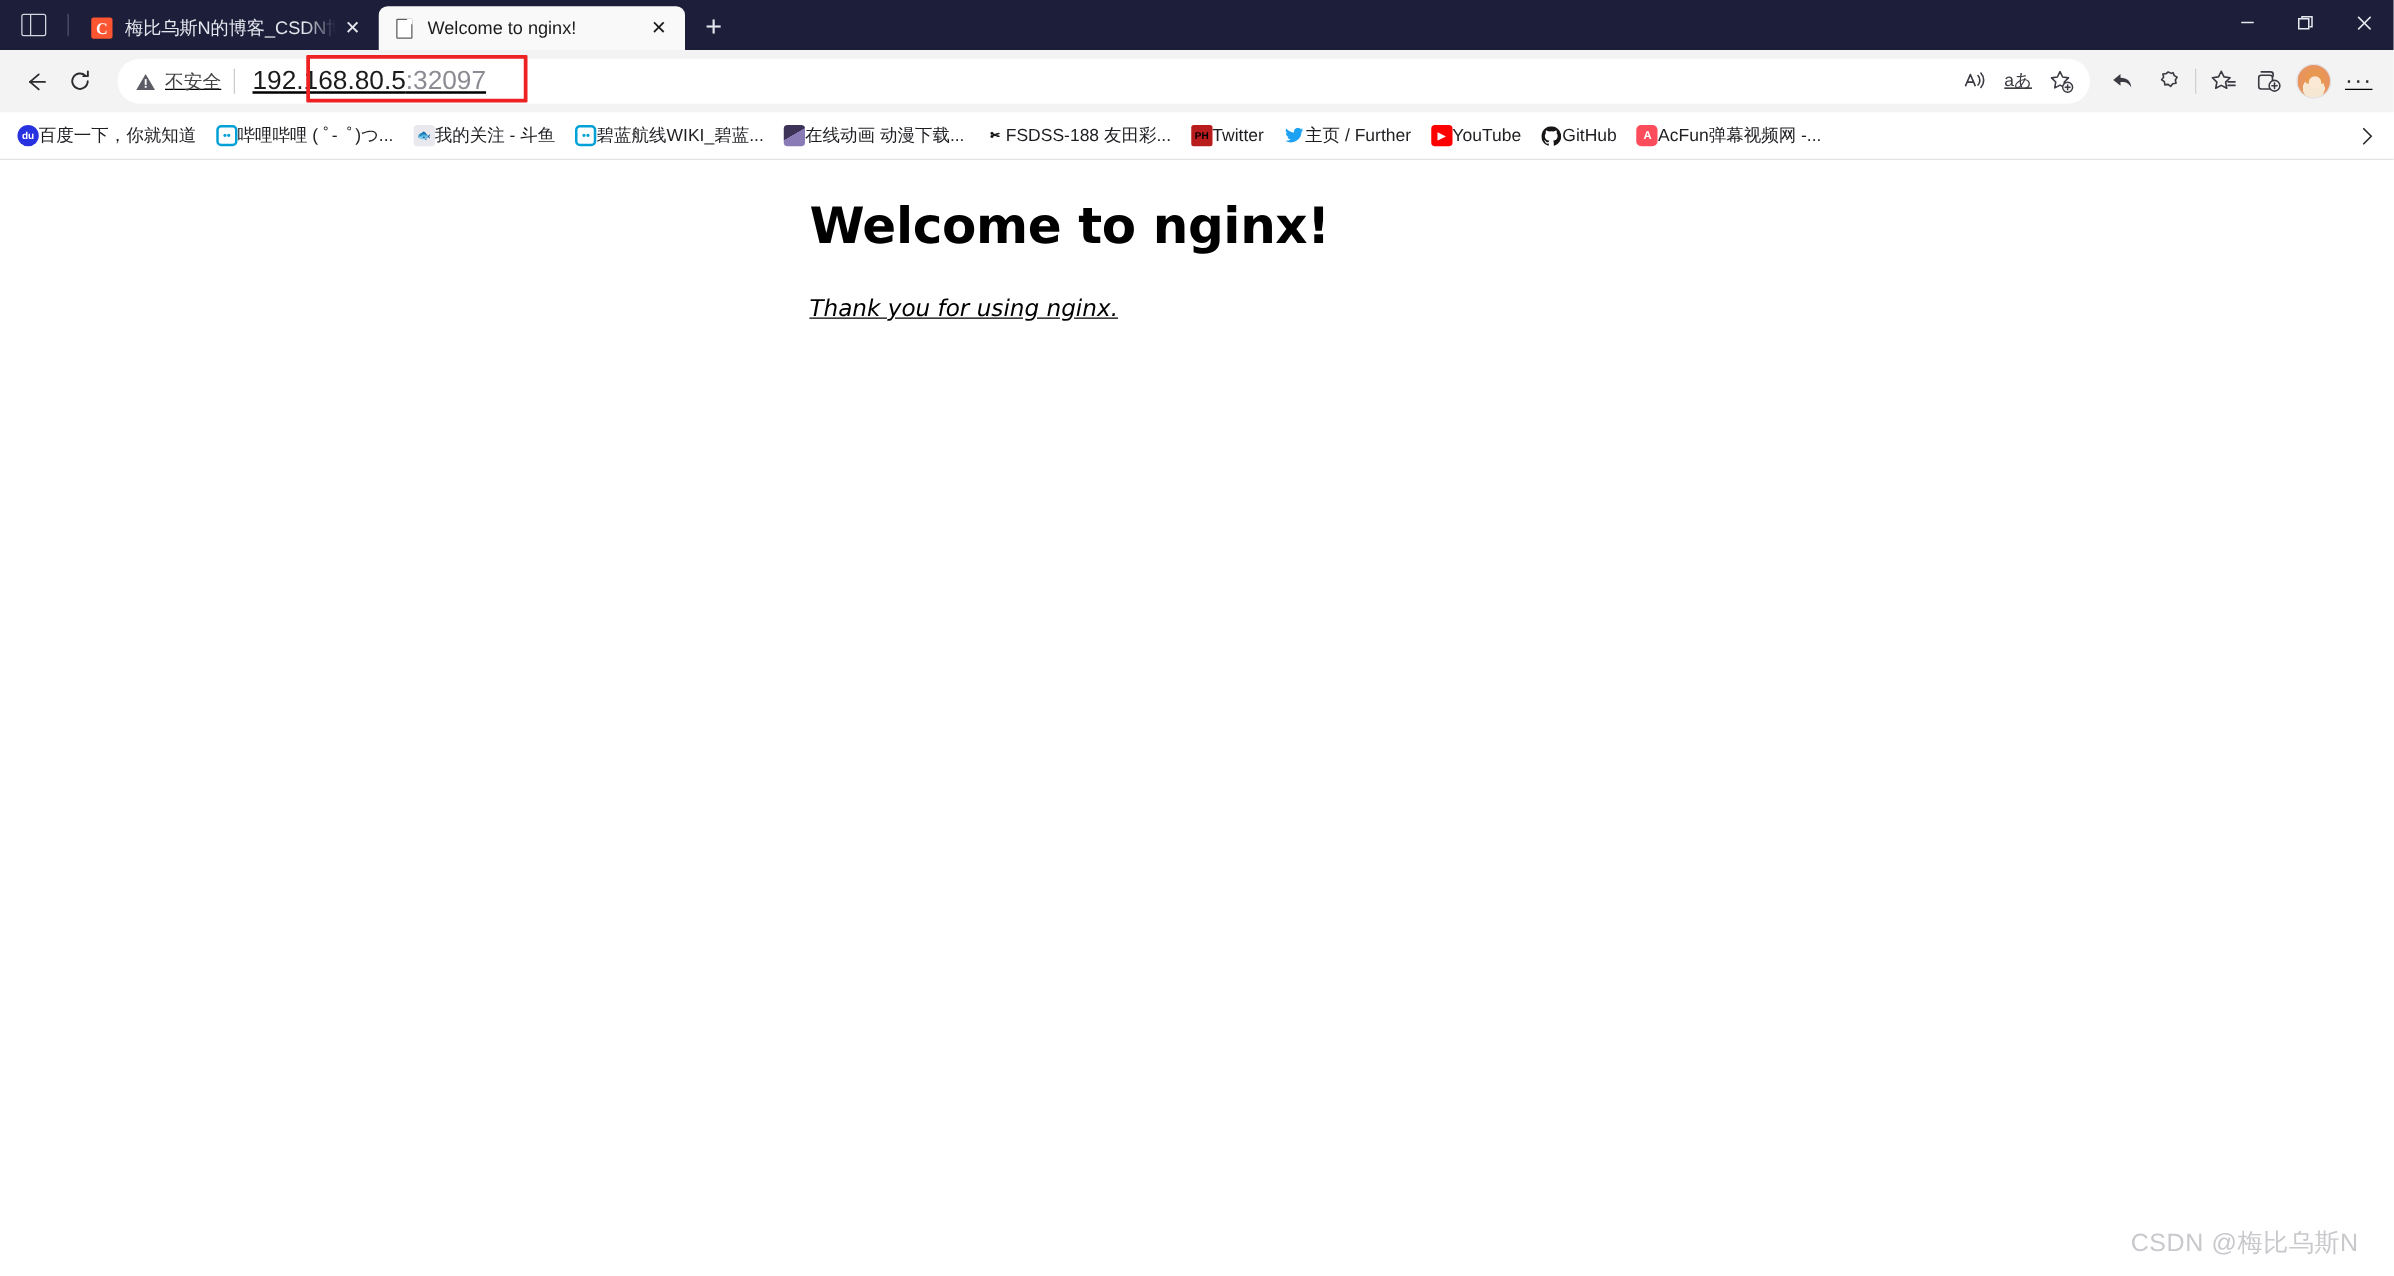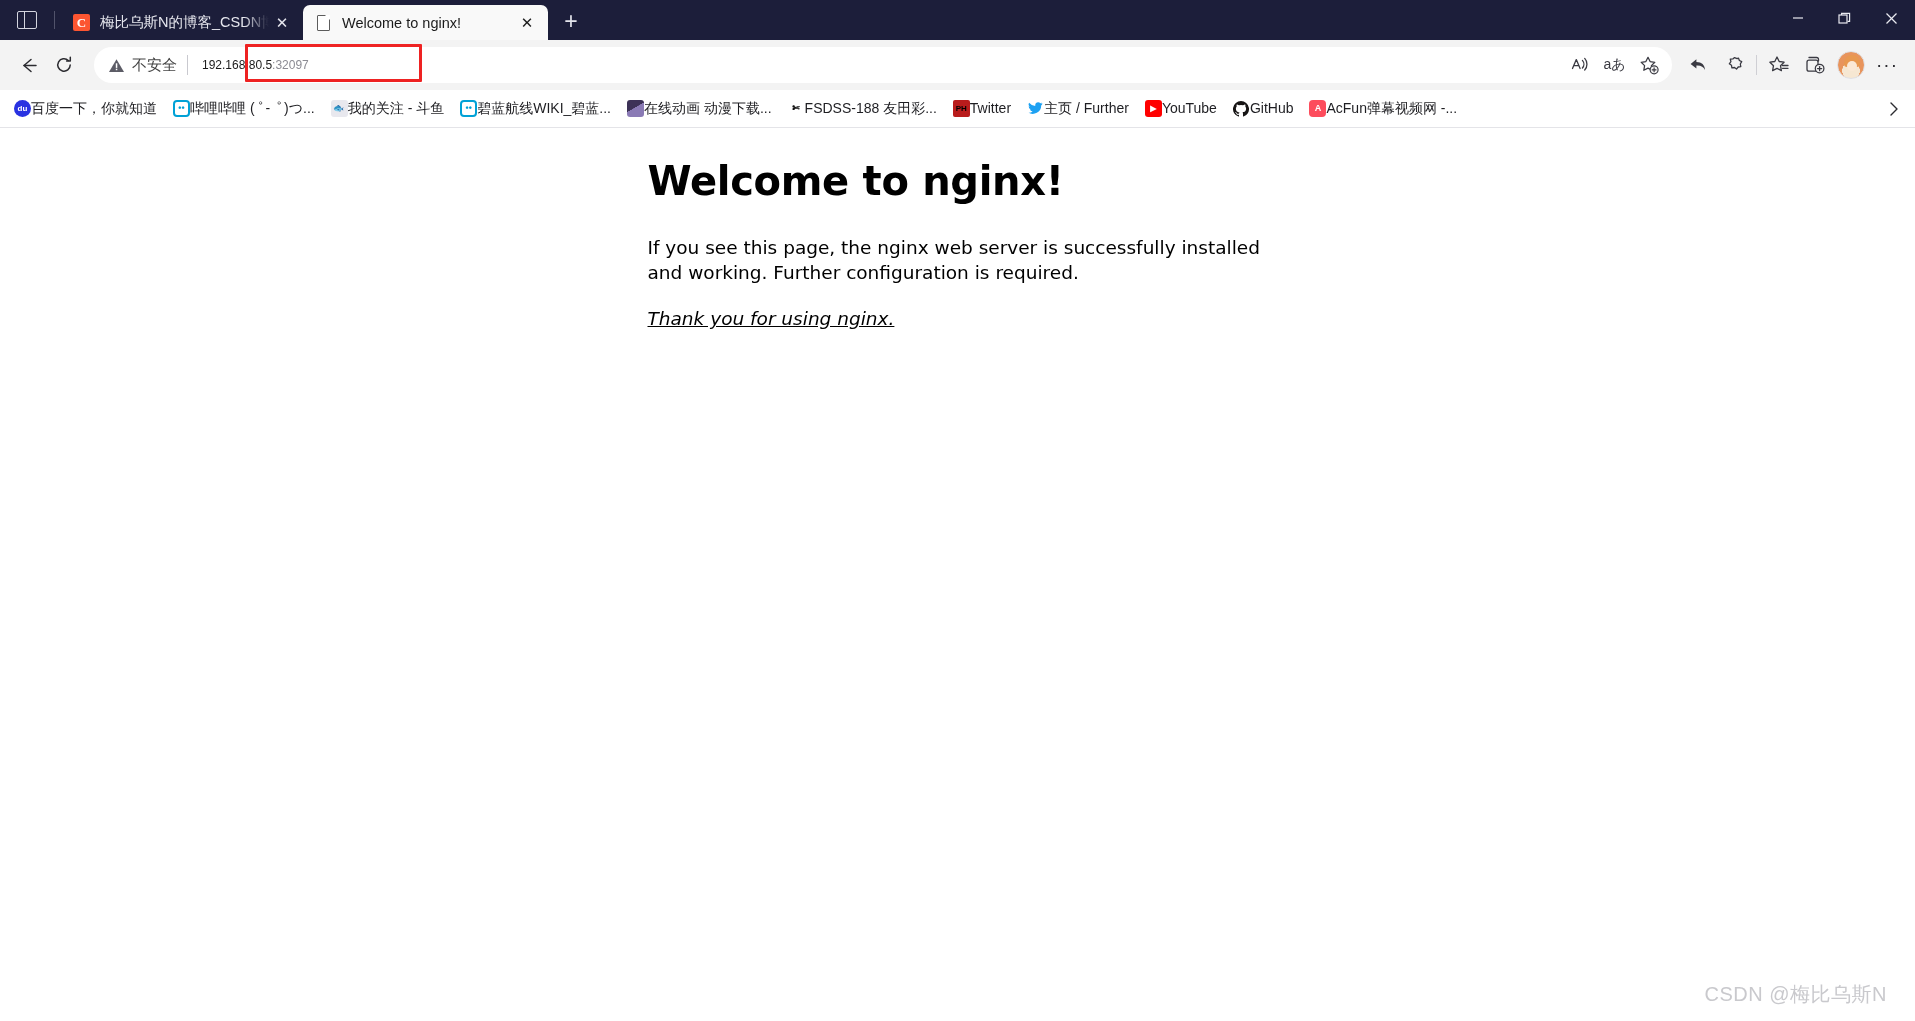--- a/index.html
+++ b/index.html
@@ -90,39 +90,39 @@
   }
   .winbtn {
     width: 47px; height: 36px;
     display: flex; align-items: center; justify-content: center;
     color: #e9eaf0;
   }
 
   
   .toolbar {
     height: 50px; background: #f3f3f3;
-    display: flex; align-items: center; padding: 0 10px;
+    display: flex; align-items: center; padding: 0 10px; text-decoration: underline;
   }
   .tb-btn {
     width: 36px; height: 36px; flex: 0 0 36px;
     display: flex; align-items: center; justify-content: center;
     border-radius: 5px; color: #2b2b30;
   }
   .addr-wrap {
     flex: 1; height: 36px; margin: 0 8px 0 12px;
     background: #ffffff; border-radius: 18px;
     display: flex; align-items: center; padding: 0 6px 0 14px;
     position: relative;
   }
   .secbadge { display: flex; align-items: center; gap: 7px; padding-right: 10px; }
   .secbadge .warn-tri { color: #5c5c66; }
   .sec-text { font-size: 15px; color: #444; }
   .addr-sep { width: 1px; height: 20px; background: #c9c9cf; }
   .urltext {
-    flex: 1; font-size: 12px; color: #1b1b1b;
+    flex: 1; font-size: 21px; color: #1b1b1b;
     padding-left: 14px; white-space: nowrap; overflow: hidden;
   }
   .urltext .port { color: #8b8b93; }
   .addr-icons { display: flex; align-items: center; gap: 2px; }
   .addr-icon {
     width: 33px; height: 30px; display: flex;
     align-items: center; justify-content: center; border-radius: 5px; color: #3a3a42;
   }
   .tb-div { width: 1px; height: 20px; background: #cfcfd4; margin: 0 4px; }
   .avatar {
@@ -414,20 +414,19 @@
     <div class="bm-chevron">
       <svg width="14" height="16" viewBox="0 0 14 16">
           <path d="M4 2l6 6-6 6" fill="none" stroke="#2b2b30" stroke-width="1.4" stroke-linecap="round" stroke-linejoin="round"></path>
         </svg>
     </div>
   </div>
 
   <div class="page">
     <div class="nginx-body">
       <h1>Welcome to nginx!</h1>
-      <p>If you see this page, the nginx web server is successfully installed and working. Further configuration is required.</p>
       <p class="em">Thank you for using nginx.</p>
     </div>
     <div class="watermark">CSDN @梅比乌斯N</div>
   </div>
 
   <div class="annot-box"></div>
 </div>
 
 </body></html>

